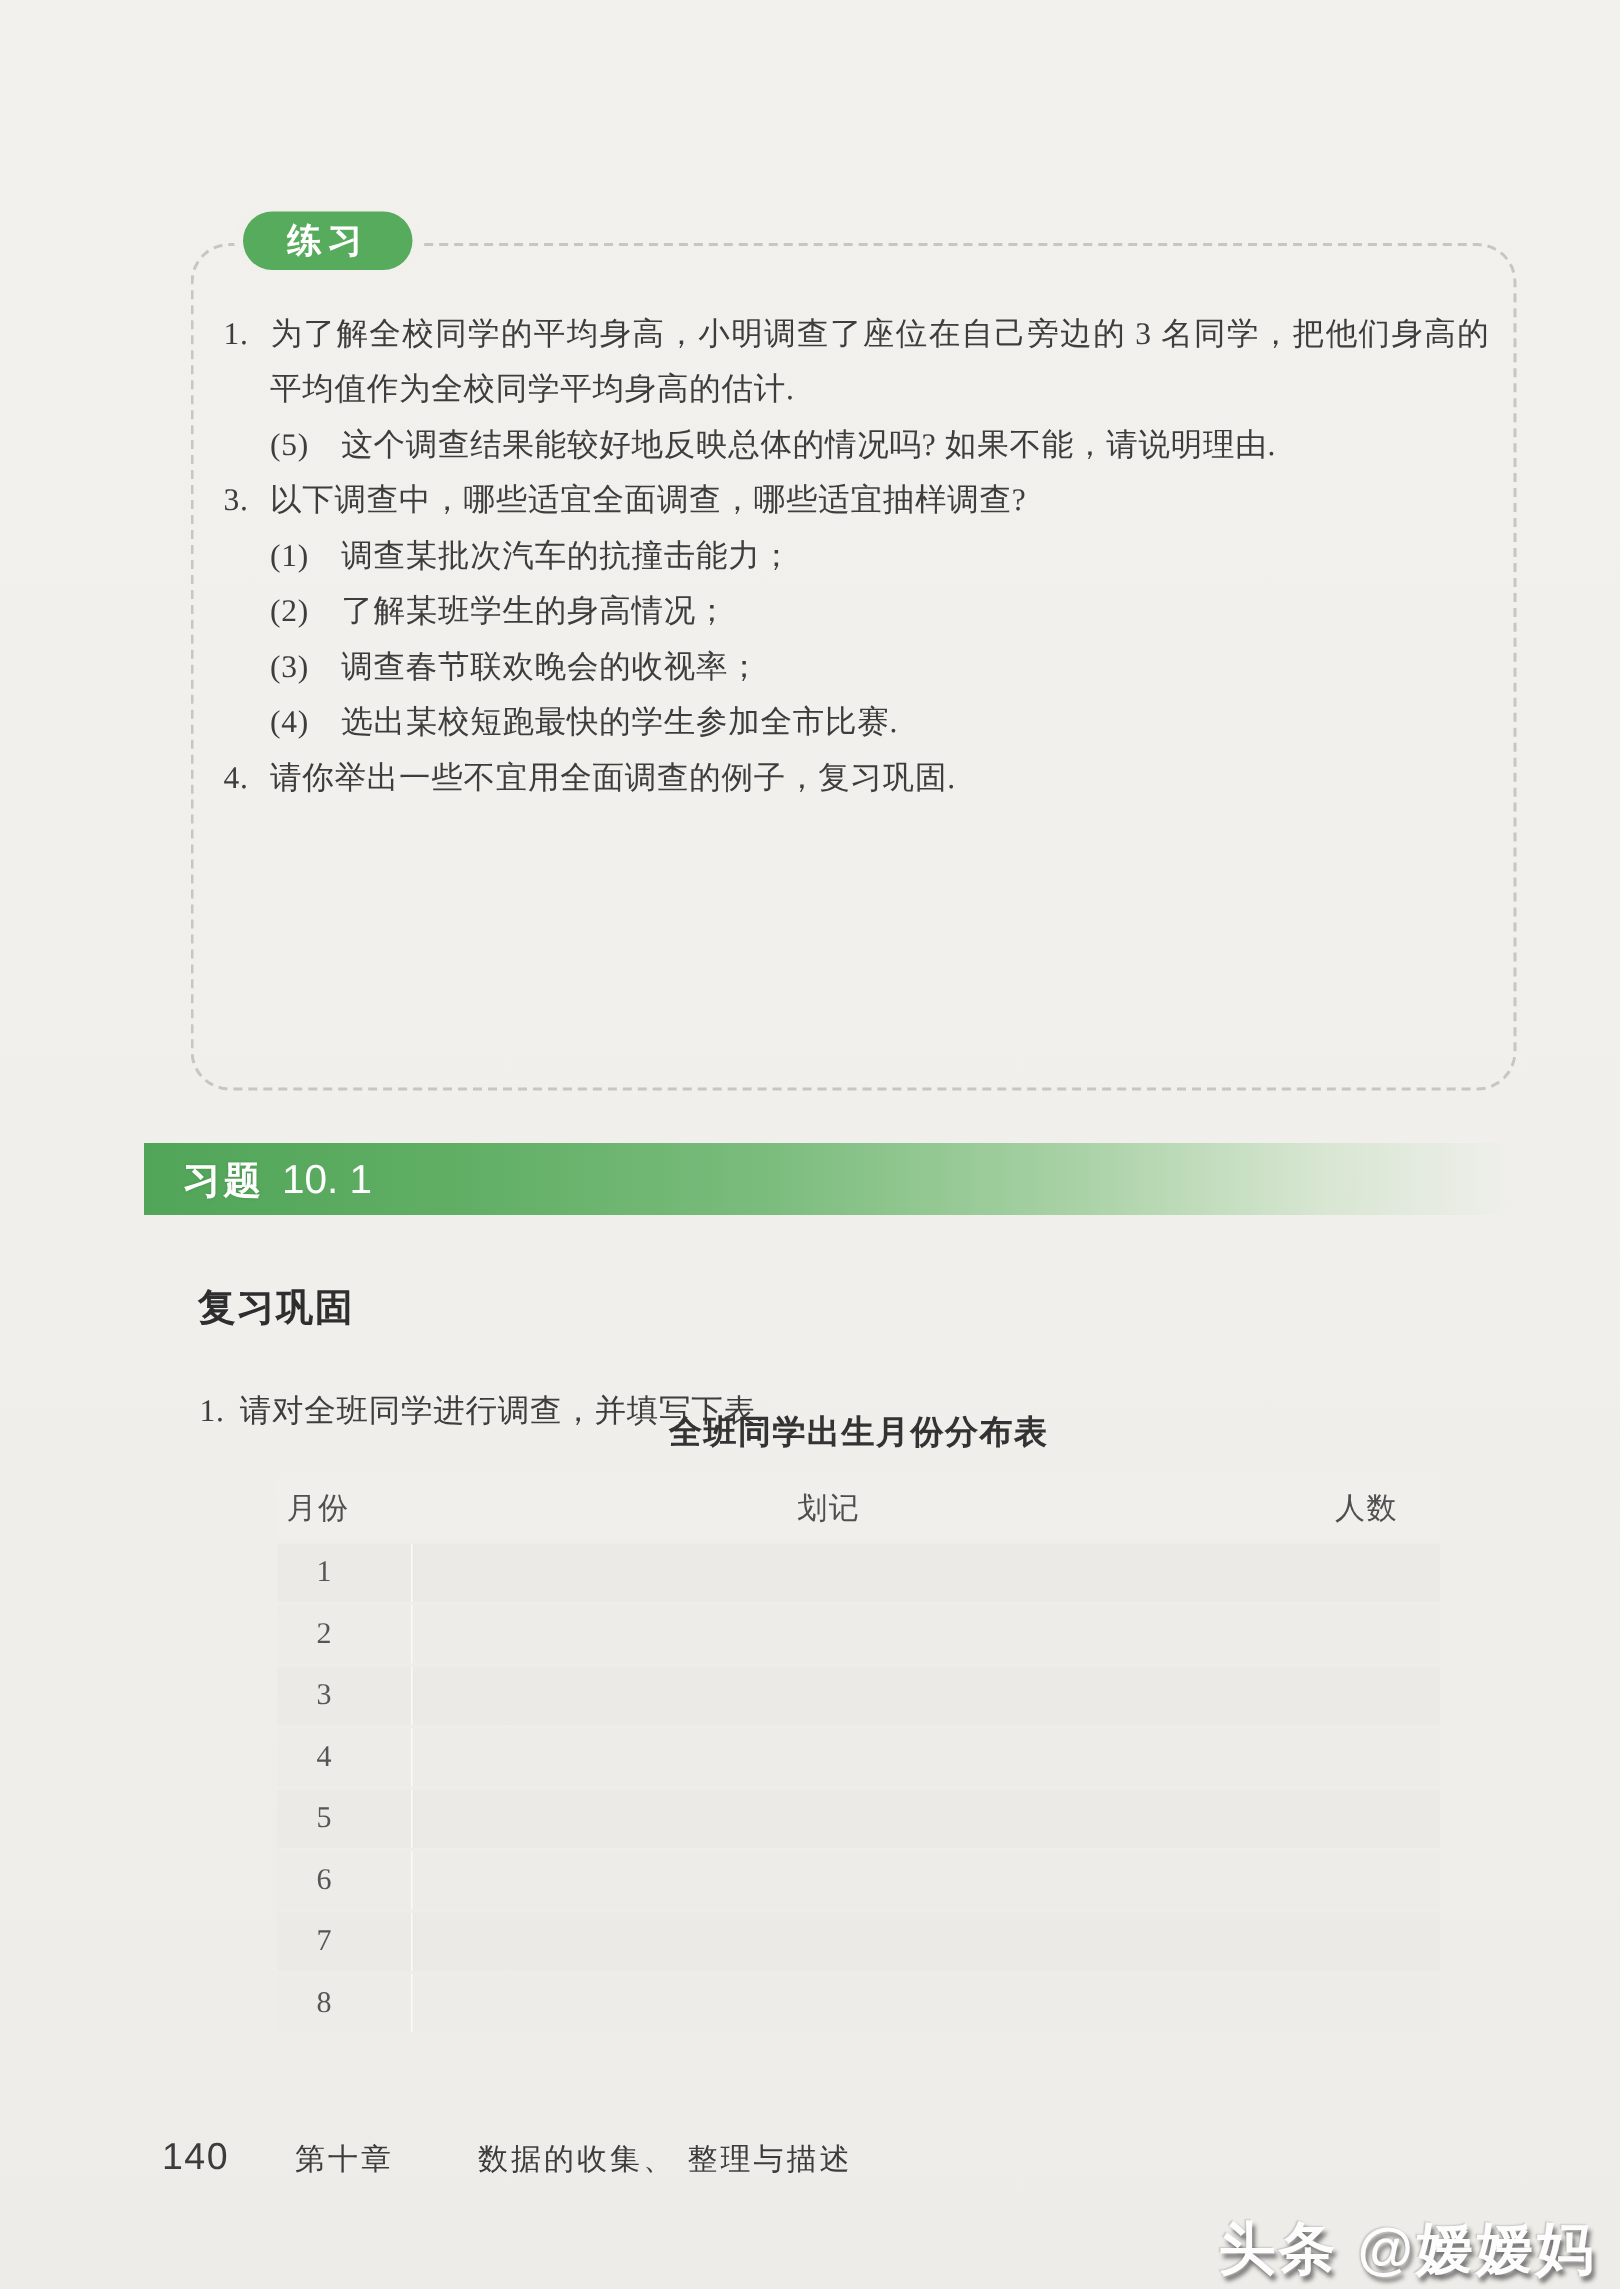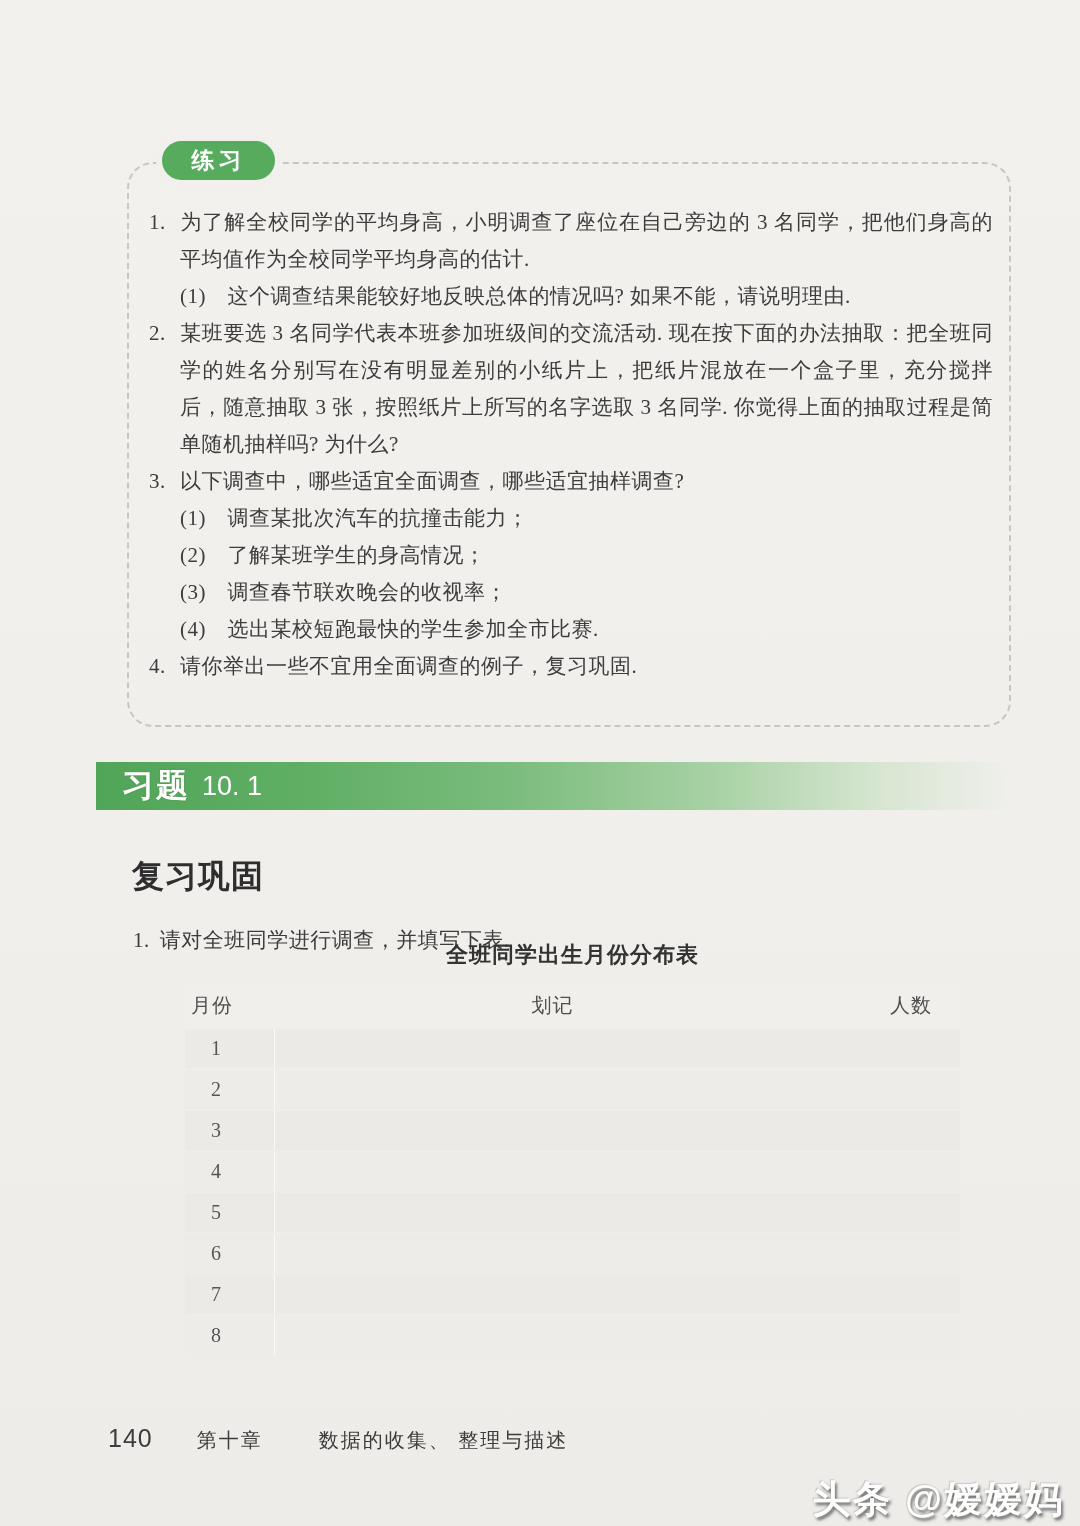--- a/index.html
+++ b/index.html
@@ -51,34 +51,34 @@
     width: 916px; height: 48px;
     background: linear-gradient(to right,
       #51a558 0%, #5fae64 22%, #7abc7c 45%,
       #a9d2a6 68%, #d8e6d2 86%, rgba(240,239,236,0) 100%);
     display: flex; align-items: center;
     padding-left: 26px; box-sizing: border-box;
   }
   .banner .btitle {
     color: #ffffff;
     font-family: "Liberation Sans", "DejaVu Sans", sans-serif;
-    font-weight: bold; font-size: 32px; letter-spacing: 2px;
+    font-weight: bold; font-size: 25px; letter-spacing: 2px;
     text-shadow: 0 0 2px rgba(40,110,50,0.35);
   }
   .banner .bnum {
     color: #ffffff;
     font-family: "Liberation Sans", "DejaVu Sans", sans-serif;
     font-size: 27px; margin-left: 12px;
   }
 
   
   .review-heading {
     position: absolute; left: 132px; top: 843px;
     font-family: "Liberation Sans", "DejaVu Sans", sans-serif;
-    font-weight: bold; font-size: 32px; color: #2e2e2e;
+    font-weight: bold; font-size: 25px; color: #2e2e2e;
     letter-spacing: 1px;
   }
   .q1 {
     position: absolute; left: 133px; top: 893px;
     font-size: 21px; color: #3d3d3d; letter-spacing: 0.5px;
   }
   .q1 .n { margin-right: 10px; }
 
   
   .table-title {
@@ -139,22 +139,21 @@
 </style>
 </head>
 <body>
 
 <div class="page">
 
   <div class="practice-badge">练习</div>
 
   <div class="practice-box">
     <p class="it"><span class="n">1.</span><span>为了解全校同学的平均身高，小明调查了座位在自己旁边的 3 名同学，把他们身高的平均值作为全校同学平均身高的估计.</span></p>
-    <p class="sub">(1)　这个调查结果能较好地反映总体的情况吗? 如果不能，请说明理由.</p>
-    <p class="it"><span class="n">2.</span><span>某班要选 3 名同学代表本班参加班级间的交流活动. 现在按下面的办法抽取：把全班同学的姓名分别写在没有明显差别的小纸片上，把纸片混放在一个盒子里，充分搅拌后，随意抽取 3 张，按照纸片上所写的名字选取 3 名同学. 你觉得上面的抽取过程是简单随机抽样吗? 为什么?</span></p>
+    <p class="sub">(5)　这个调查结果能较好地反映总体的情况吗? 如果不能，请说明理由.</p>
     <p class="it"><span class="n">3.</span><span>以下调查中，哪些适宜全面调查，哪些适宜抽样调查?</span></p>
     <p class="sub">(1)　调查某批次汽车的抗撞击能力；</p>
     <p class="sub">(2)　了解某班学生的身高情况；</p>
     <p class="sub">(3)　调查春节联欢晚会的收视率；</p>
     <p class="sub">(4)　选出某校短跑最快的学生参加全市比赛.</p>
     <p class="it"><span class="n">4.</span><span>请你举出一些不宜用全面调查的例子，复习巩固.</span></p>
   </div>
 
   <div class="banner">
     <span class="btitle">习题</span>

